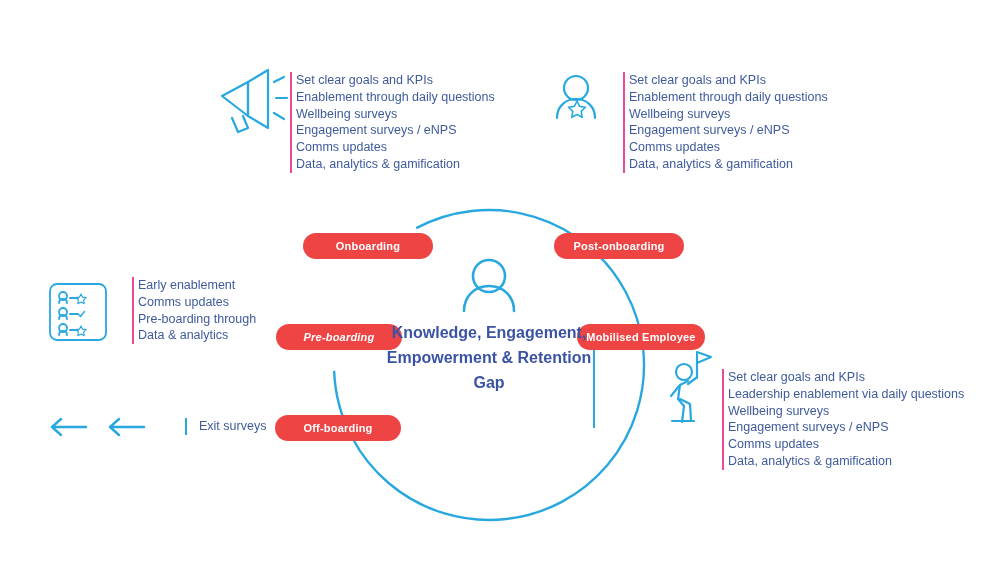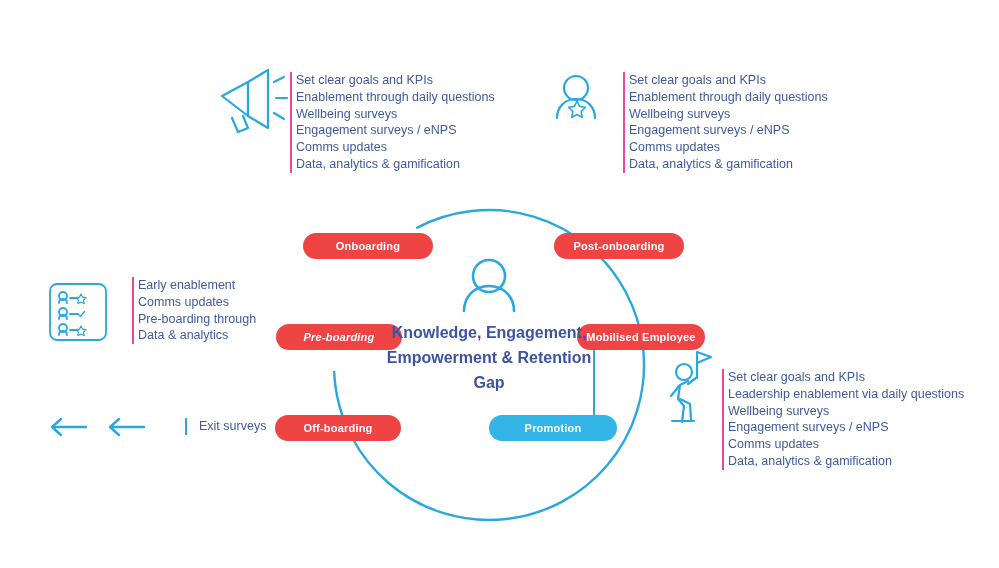--- a/index.html
+++ b/index.html
@@ -153,23 +153,20 @@
   </div>
 
   <div class="pill" style="left:276px; top:324px; width:126px;font-style:italic;">
     <span>Pre-boarding</span>
   </div>
 
   <div class="pill" style="left:577px; top:324px; width:128px;">
     <span>Mobilised Employee</span>
   </div>
 
-  <div class="pill light" style="left:489px; top:415px; width:128px;">
-    <span>Promotion</span>
-  </div>
 
   <div class="pill" style="left:275px; top:415px; width:126px;">
     <span>Off-boarding</span>
   </div>
 
   <div class="center-text" style="left:374px; top:320px;">Knowledge, Engagement, Empowerment &amp; Retention Gap</div>
 
   <div class="textblock" style="left:290px; top:72px;">
     <div class="line">Set clear goals and KPIs</div>
     <div class="line">Enablement through daily questions</div>

